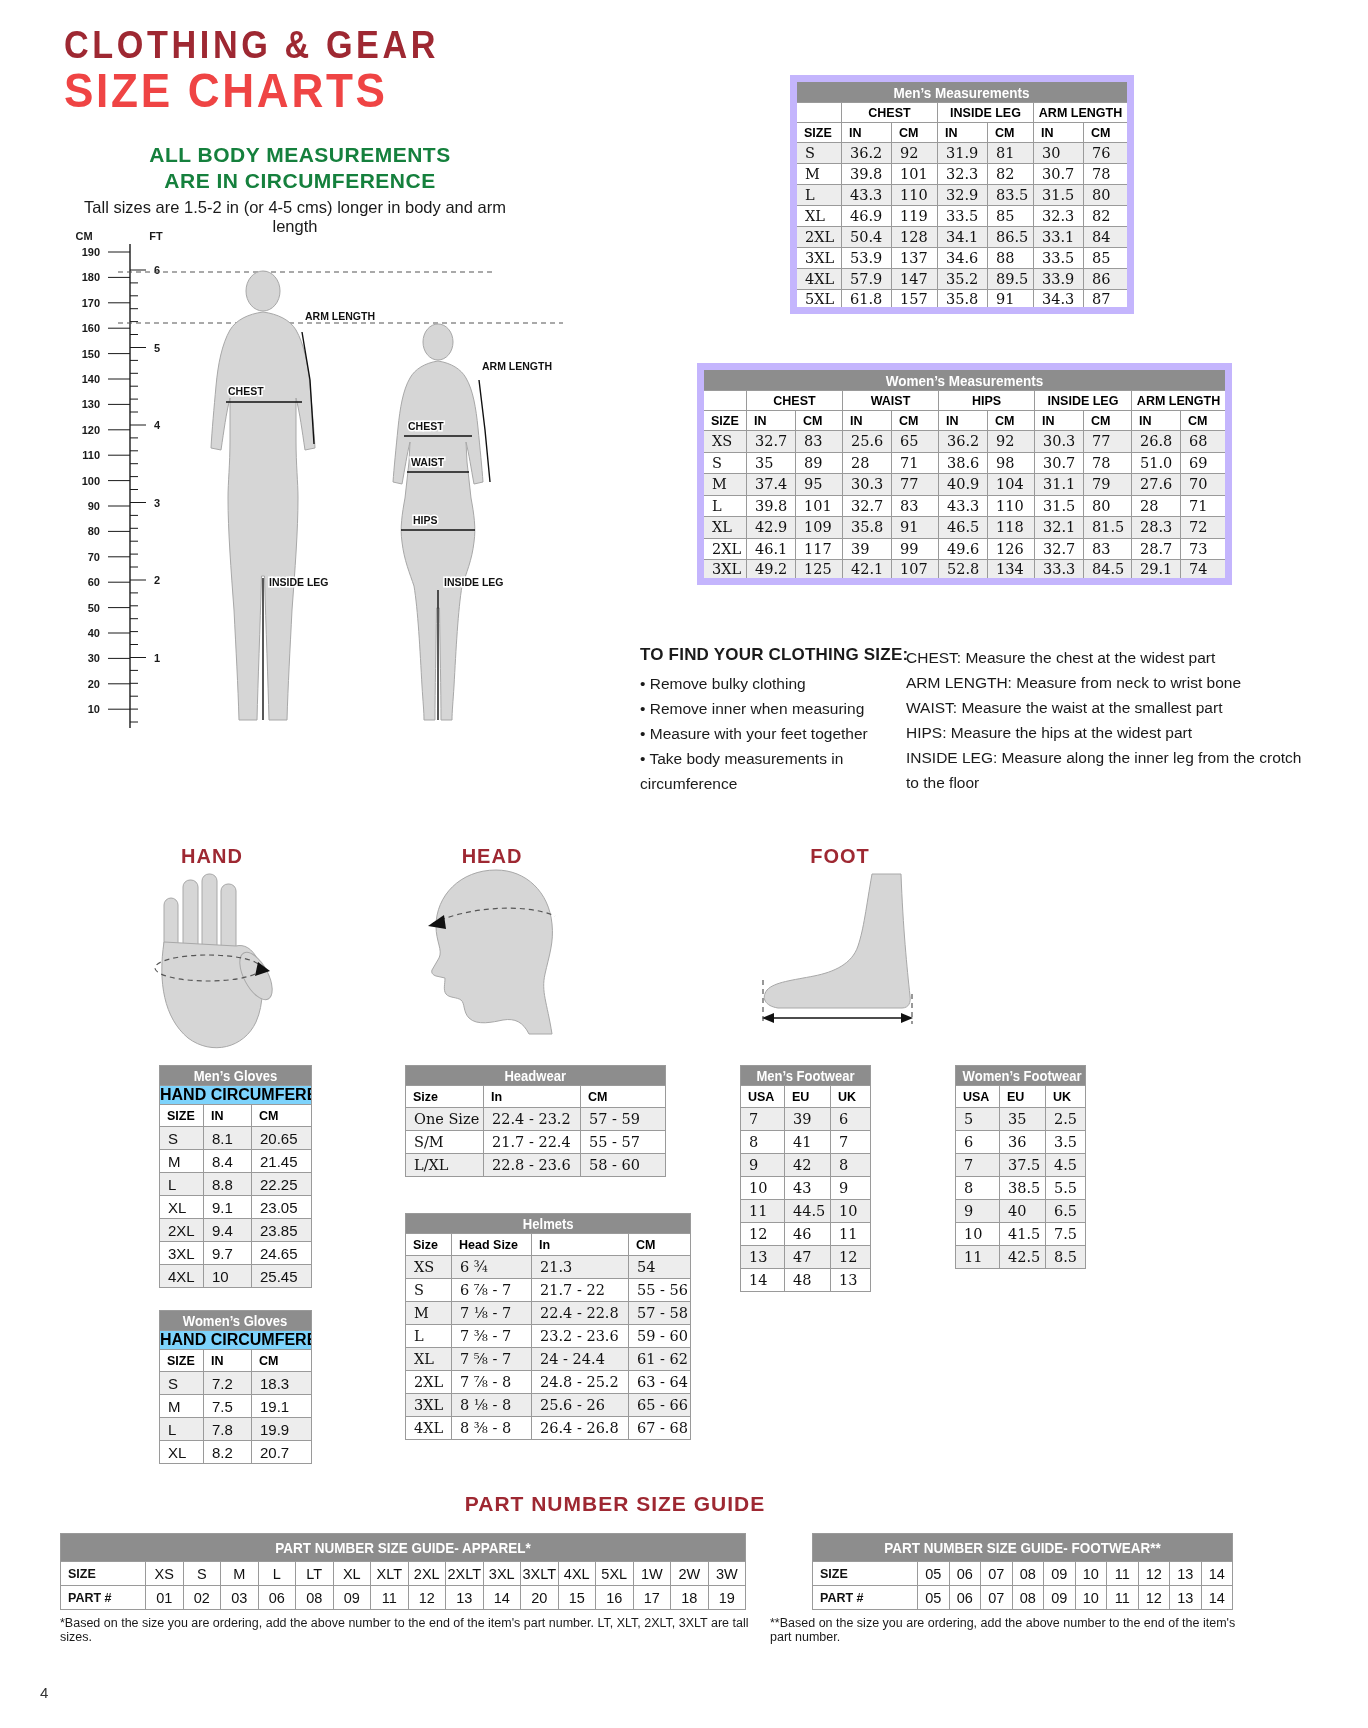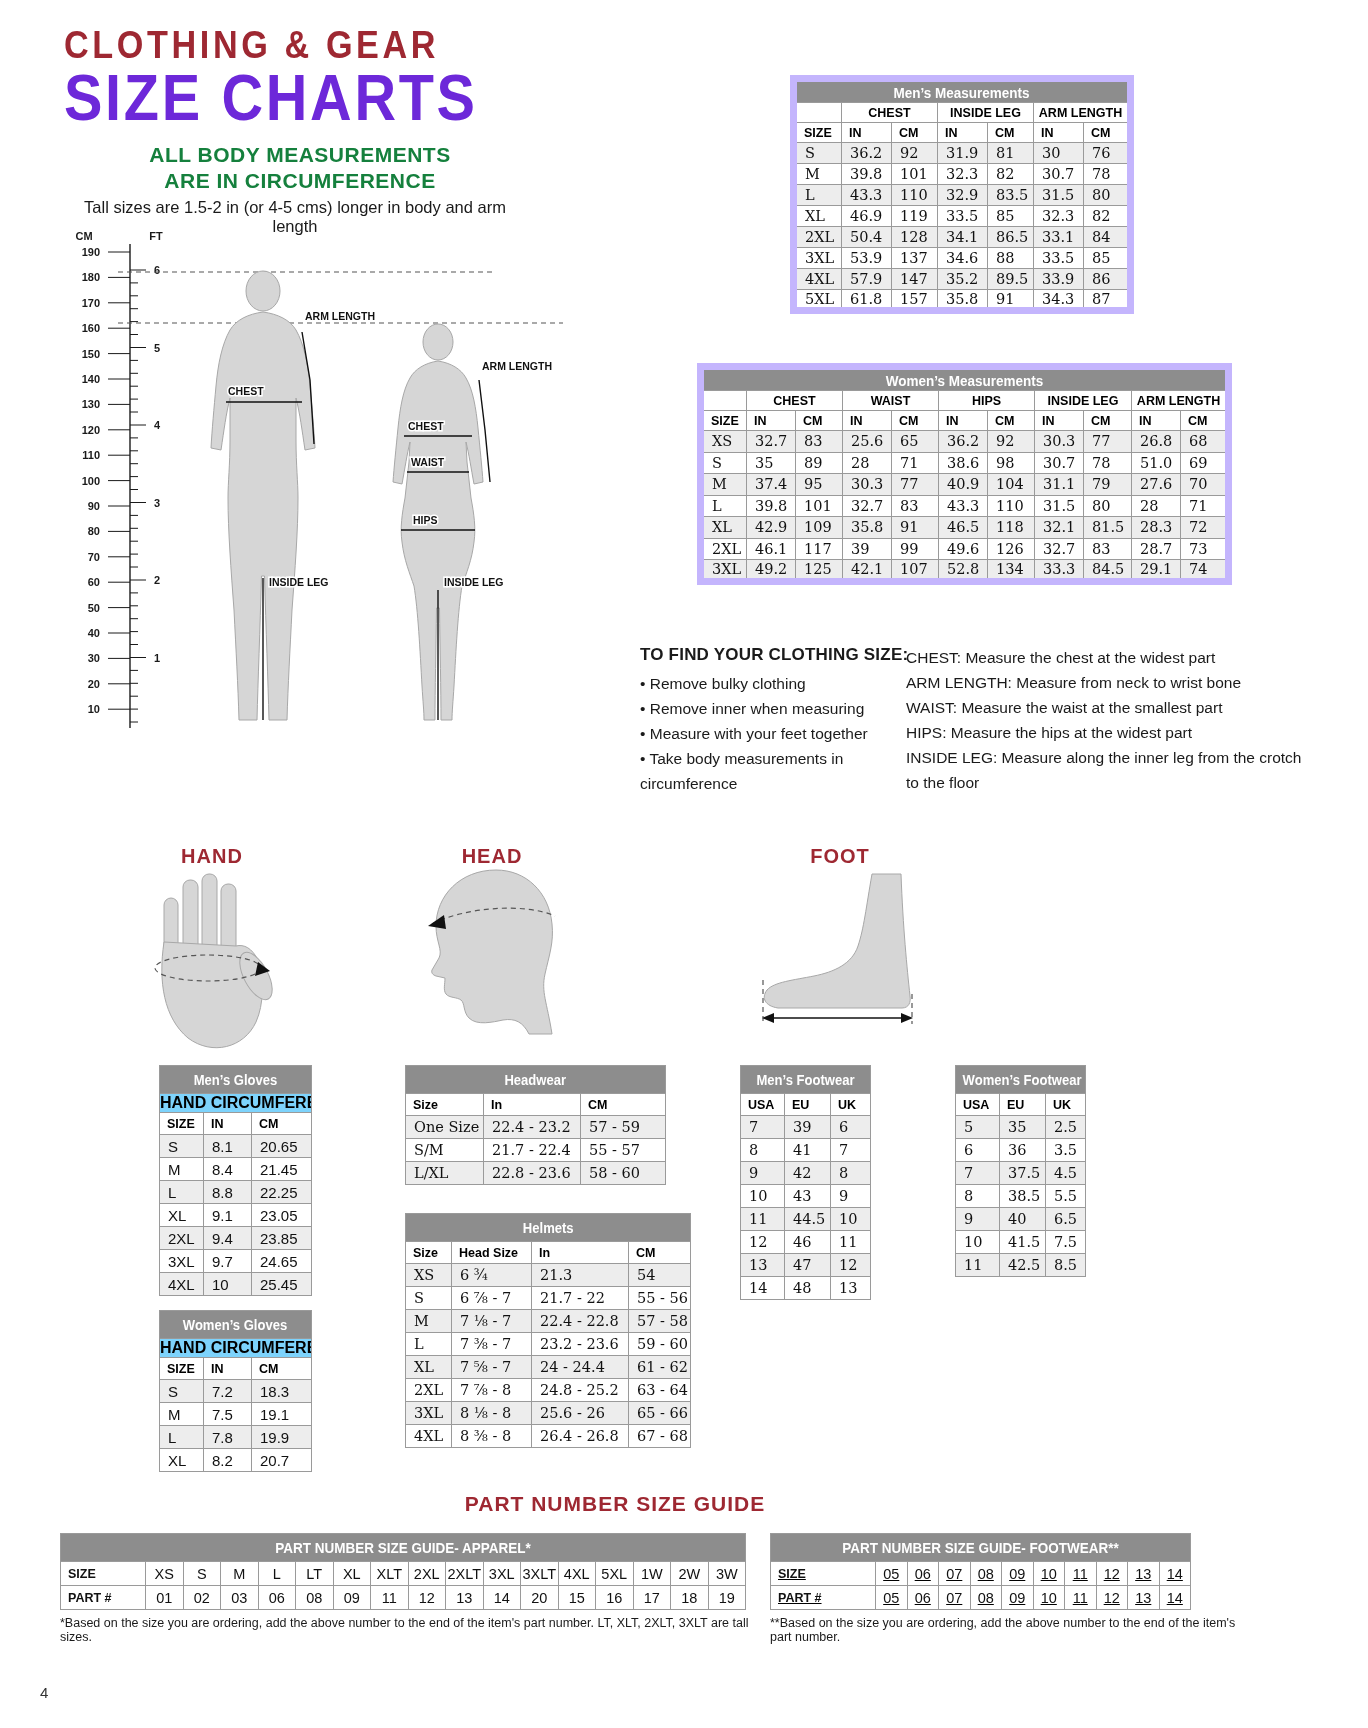--- a/index.html
+++ b/index.html
@@ -4,21 +4,21 @@
 <style>
   * { margin:0; padding:0; box-sizing:border-box; }
   body { background:#fff; font-family:"Liberation Sans", sans-serif; }
   #page { position:relative; width:1368px; height:1728px; background:#fff; overflow:hidden; }
   .cnd { display:inline-block; transform:scaleX(.9); transform-origin:0 50%; }
   .cndc { display:inline-block; transform:scaleX(.9); transform-origin:50% 50%; }
 
   
   #title-block { position:absolute; left:64px; top:26px; }
   #title-line1 { font-size:38px; font-weight:bold; letter-spacing:4px; color:#9e2832; line-height:1.05; }
-  #title-line2 { font-size:64px; font-weight:bold; letter-spacing:3px; color:#6d28d9; line-height:1.0; }
+  #title-line2 { font-size:49px; font-weight:bold; letter-spacing:3px; color:#ef4444; line-height:1.0; }
   #subtitle { position:absolute; left:110px; top:142px; width:380px; text-align:center;
               font-size:21px; font-weight:bold; color:#15803d; line-height:1.25; letter-spacing:.5px;}
   #tall-note { position:absolute; left:60px; top:198px; width:470px; text-align:center;
                font-size:16.5px; color:#1a1a1a; }
 
   
   #body-diagram { position:absolute; left:58px; top:230px; }
   .tick-num { font-size:11px; font-weight:bold; fill:#1a1a1a; font-family:"Liberation Sans",sans-serif; }
   .unit-lab { font-size:11px; font-weight:bold; fill:#1a1a1a; font-family:"Liberation Sans",sans-serif; }
   #cm-ticks line, #ft-ticks line { stroke:#1a1a1a; stroke-width:1; }
@@ -62,21 +62,21 @@
   #foot-header { left:780px; top:845px; }
 
   .diag { position:absolute; }
   #hand-diagram { left:140px; top:872px; }
   #head-diagram { left:418px; top:862px; }
   #foot-diagram { left:752px; top:868px; }
 
   
   .stable { border:1px solid #777; }
   .stable th, .stable td { border:1px solid #9a9a9a; overflow:hidden; white-space:nowrap; }
-  .stable .band th { font-size:14.5px; height:28px; }
+  .stable .band th { font-size:14.5px; height:20px; }
   .stable .sub-row th { font-size:16px; font-weight:bold; background:#7dd3fc; text-align:center; height:19px; }
   .stable .unit-row th { height:22px; }
   .stable tbody td { height:23px; }
   .sans-values tbody td { font-family:"Liberation Sans",sans-serif; font-size:15px; }
 
   #mens-gloves    { left:159px; top:1065px; width:152px; }
   #womens-gloves  { left:159px; top:1310px; width:152px; }
   #headwear-table { left:405px; top:1065px; width:260px; }
   #helmets-table  { left:405px; top:1213px; width:285px; }
   #mens-footwear   { left:740px; top:1065px; width:130px; }
@@ -84,21 +84,21 @@
 
   
   #pn-title { position:absolute; left:365px; top:1492px; width:500px; text-align:center;
               font-size:21px; font-weight:bold; color:#9e2832; letter-spacing:1px; }
   .pguide { border:1px solid #777; }
   .pguide th, .pguide td { border:1px solid #9a9a9a; overflow:hidden; white-space:nowrap; }
   .pguide .band th { font-size:15px; height:28px; }
   .pguide tbody td { font-family:"Liberation Sans",sans-serif; font-size:14.5px; height:24px; text-align:center; padding:0; background:#fff !important; }
   .pguide tbody td:first-child { text-align:left; padding-left:7px; font-size:12.5px; font-weight:bold; font-family:"Liberation Sans",sans-serif; }
   #apparel-guide  { left:60px;  top:1533px; width:685px;border-radius:25px; }
-  #footwear-guide { left:770px; top:1533px; width:420px;text-decoration:underline; }
+  #footwear-guide { left:812px; top:1533px; width:420px; }
   .footnote { position:absolute; font-size:12.5px; color:#1a1a1a; }
   #apparel-footnote  { left:60px;  top:1616px; width:690px; }
   #footwear-footnote { left:770px; top:1616px; width:480px; }
 
   #page-number { position:absolute; left:40px; top:1684px; font-size:15px; color:#333; }
 </style>
 </head>
 <body>
 
 <div id="page">

